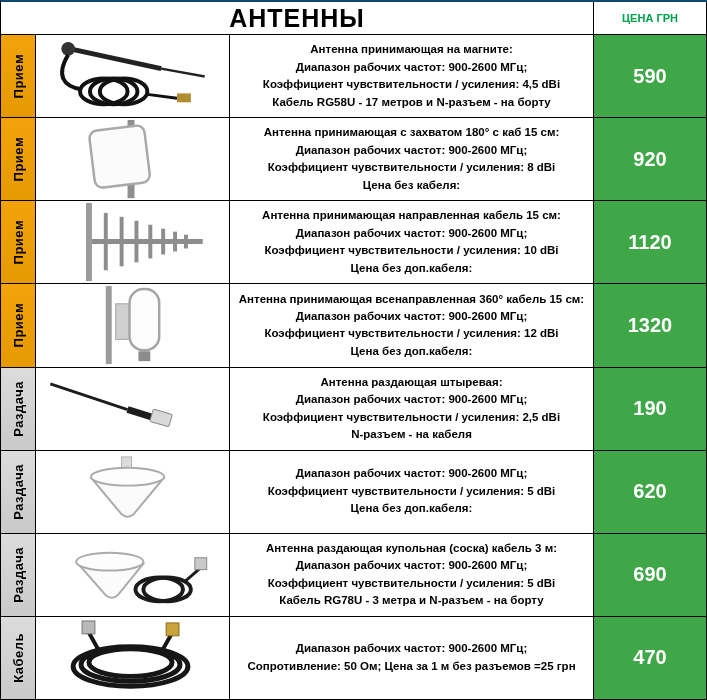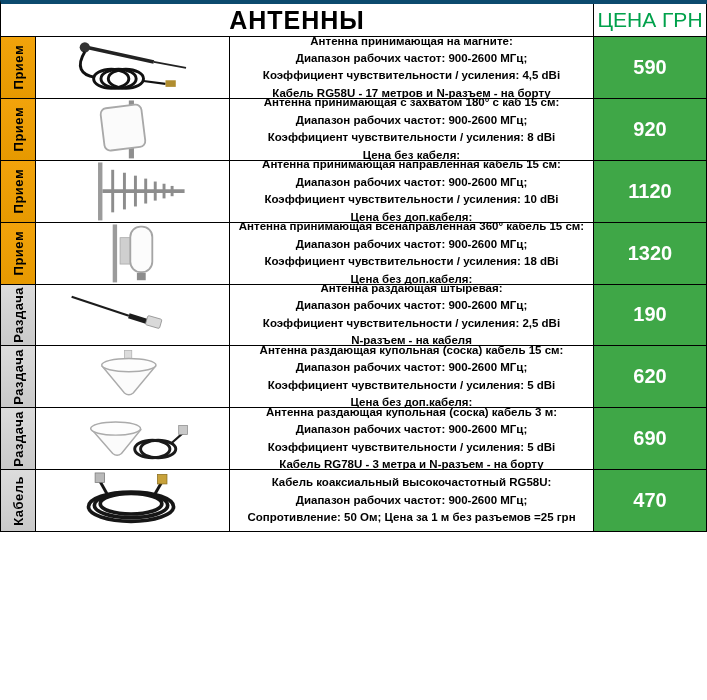--- a/index.html
+++ b/index.html
@@ -1,32 +1,32 @@
 <!DOCTYPE html>
 <html style="--price-bg: #3FA747; --price-header-text: #00A14B; --receive-bg: #F2A30B; --gray-bg: #DCDCDC;"><head>
 <meta charset="utf-8">
 <style>
   html,body { margin:0; padding:0; background:#ffffff; }
   .table {
-    width:707px; height:532px; box-sizing:border-box;
-    border-top:4px solid #0c4a6e; border-left:1px solid #000;
+    width:707px; height:700px; box-sizing:border-box;
+    border-top:2px solid #0c4a6e; border-left:1px solid #000;
     display:grid;
     grid-template-columns:35px 194px 364px 113px;
     grid-template-rows:33px repeat(8, 1fr);
     font-family:"Liberation Sans", sans-serif;
     background:#1d4ed8;
   }
   .cell {
     box-sizing:border-box;
     border-right:1px solid #000; border-bottom:1px solid #000;
     display:flex; align-items:center; justify-content:center;
     overflow:hidden; background:#fff;
   }
   .title-cell { grid-column:1 / 4; font-size:25px; font-weight:bold; letter-spacing:1px; color:#000; }
-  .price-header-cell { font-size:21px; font-weight:normal; color:var(--price-header-text,#00A14B); }
+  .price-header-cell { font-size:11px; font-weight:bold; color:var(--price-header-text,#00A14B); }
   .side span {
     writing-mode:vertical-rl; transform:rotate(180deg);
     font-weight:bold; font-size:13px; color:#000; letter-spacing:.5px;
   }
   .cat-receive { background:linear-gradient(180deg, var(--receive-bg,#F2A30B), #e69900); }
   .cat-gray    { background:linear-gradient(180deg, var(--gray-bg,#DCDCDC), #c9c9c9); }
   .img svg { width:100%; height:100%; display:block; }
   .desc { flex-direction:column; padding:2px 6px; }
   .desc .line {
     font-size:11.5px; font-weight:bold; line-height:1.52;
@@ -119,21 +119,21 @@
     <svg viewBox="0 0 194 83">
       <rect x="70" y="2" width="6" height="79" fill="#9b9b9b"></rect>
       <rect x="80" y="20" width="14" height="36" fill="#cfcfcf" stroke="#a5a5a5"></rect>
       <rect x="94" y="5" width="30" height="62" rx="14" fill="#fcfcfc" stroke="#a5a5a5" stroke-width="2.5"></rect>
       <rect x="103" y="68" width="12" height="10" fill="#8c8c8c"></rect>
     </svg>
   </div>
   <div class="cell desc">
     <div class="line">Антенна принимающая всенаправленная 360° кабель 15 см:</div>
     <div class="line">Диапазон рабочих частот: 900-2600 МГц;</div>
-    <div class="line">Коэффициент чувствительности / усиления: 18 dBi</div>
+    <div class="line">Коэффициент чувствительности / усиления: 12 dBi</div>
     <div class="line">Цена без доп.кабеля:</div>
   </div>
   <div class="cell price">1320</div>
 
   <div class="cell side cat-gray">
     <span>Раздача</span>
   </div>
   <div class="cell img">
     <svg viewBox="0 0 194 83">
       <line x1="14" y1="16" x2="92" y2="42" stroke="#1c1c1c" stroke-width="3"></line>
@@ -153,21 +153,20 @@
     <span>Раздача</span>
   </div>
   <div class="cell img">
     <svg viewBox="0 0 194 83">
       <rect x="86" y="6" width="10" height="14" fill="#dcdcdc" stroke="#b0b0b0"></rect>
       <path d="M 56 28 L 128 28 L 98 64 Q 92 69 86 64 Z" fill="#fbfbfb" stroke="#ababab" stroke-width="2"></path>
       <ellipse cx="92" cy="26" rx="37" ry="9" fill="#fdfdfd" stroke="#ababab" stroke-width="2"></ellipse>
     </svg>
   </div>
   <div class="cell desc">
-    <div class="line">Антенна раздающая купольная (соска) кабель 15 см:</div>
     <div class="line">Диапазон рабочих частот: 900-2600 МГц;</div>
     <div class="line">Коэффициент чувствительности / усиления: 5 dBi</div>
     <div class="line">Цена без доп.кабеля:</div>
   </div>
   <div class="cell price">620</div>
 
   <div class="cell side cat-gray">
     <span>Раздача</span>
   </div>
   <div class="cell img">
@@ -196,19 +195,18 @@
       <ellipse cx="95" cy="50" rx="58" ry="20" fill="none" stroke="#161616" stroke-width="5"></ellipse>
       <ellipse cx="95" cy="48" rx="50" ry="17" fill="none" stroke="#161616" stroke-width="5"></ellipse>
       <ellipse cx="95" cy="46" rx="42" ry="14" fill="none" stroke="#161616" stroke-width="5"></ellipse>
       <line x1="62" y1="32" x2="53" y2="16" stroke="#161616" stroke-width="4"></line>
       <line x1="128" y1="32" x2="136" y2="18" stroke="#161616" stroke-width="4"></line>
       <rect x="46" y="4" width="13" height="13" fill="#b9b9b9" stroke="#777"></rect>
       <rect x="131" y="6" width="13" height="13" fill="#c8a23a" stroke="#8a6d1f"></rect>
     </svg>
   </div>
   <div class="cell desc">
-    <div class="line">Кабель коаксиальный высокочастотный RG58U:</div>
     <div class="line">Диапазон рабочих частот: 900-2600 МГц;</div>
     <div class="line">Сопротивление: 50 Ом; Цена за 1 м без разъемов =25 грн</div>
   </div>
   <div class="cell price">470</div>
 
 </div>
 
 </body></html>

